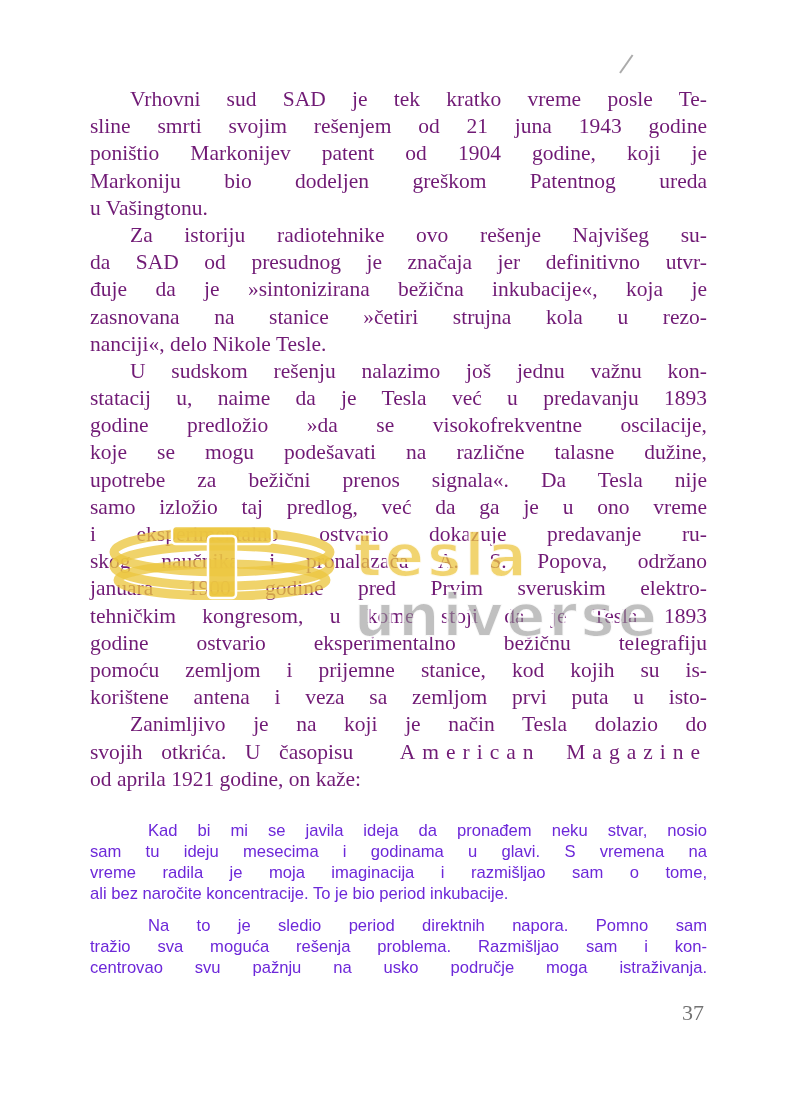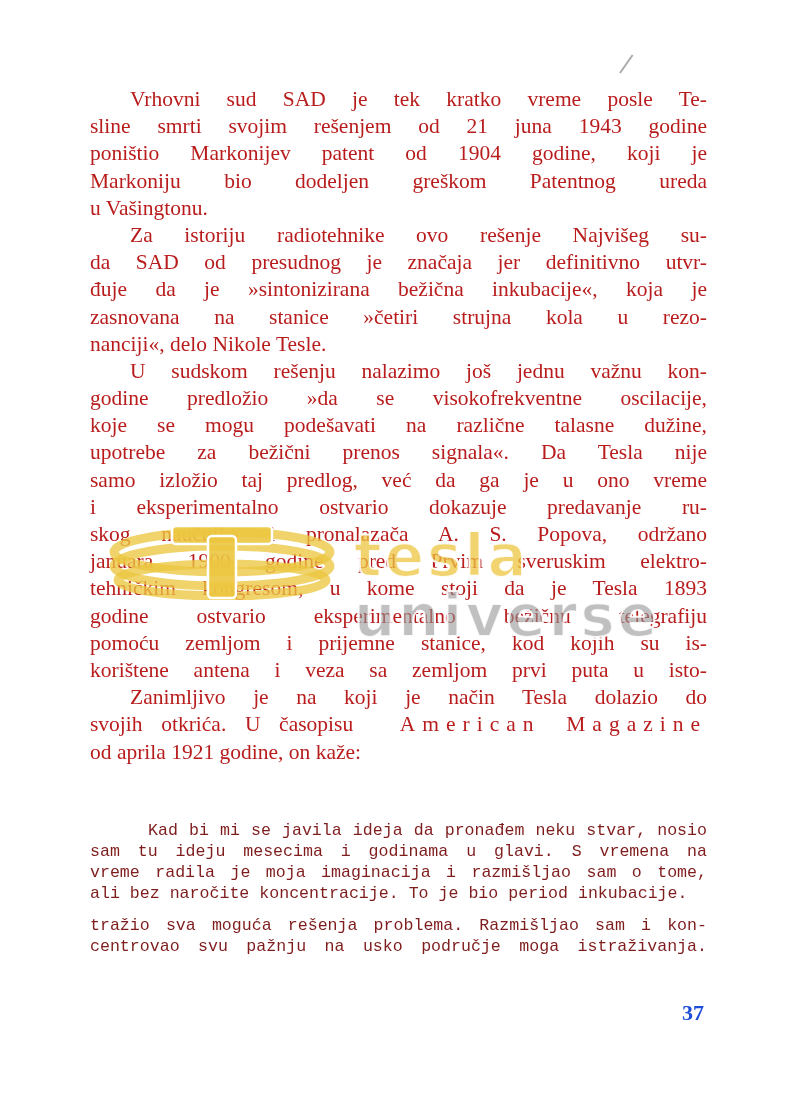--- a/index.html
+++ b/index.html
@@ -7,40 +7,39 @@
     width: 800px; height: 1115px; background: #ffffff;
     position: relative; overflow: hidden;
     font-family: "DejaVu Serif", "Liberation Serif", serif;
     color: #2a2a2a;
   }
   .page { position: absolute; left: 0; top: 0; width: 800px; height: 1115px; }
   .body-text {
     position: absolute; left: 90px; top: 86px; width: 617px;
     font-size: 21.5px; line-height: 27.2px;
     font-family: "Liberation Serif", "DejaVu Serif", serif;
-    color: #b91c1c;
+    color: #701a75;
   }
   .line { display: block; white-space: nowrap; text-align: justify; text-align-last: justify; height: 27.2px; }
   .line.last { text-align-last: left; }
   .line.indent { padding-left: 40px; }
   .quote {
     position: absolute; left: 90px; top: 820px; width: 617px;
     font-size: 16.6px; line-height: 21px;
-    font-family: Liberation Mono, monospace;
-    color: #7f1d1d;
+    font-family: Liberation Sans, sans-serif;
+    color: #6d28d9;
   }
   .quote .line { height: 21px; }
   .quote .line.indent { padding-left: 58px; }
   .quote .gap { height: 11px; }
   .spaced { letter-spacing: 7px; margin-left: 28px; }
   .page-number {
     position: absolute; left: 682px; top: 1000px;
     font-size: 22px; font-family: "Liberation Serif", "DejaVu Serif", serif;
-    color: #1d4ed8;
-    font-weight: bold;
+    color: #737373;
   }
   .scratch {
     position: absolute; left: 620px; top: 72px; width: 22px; height: 2px;
     background: #888; transform: rotate(-55deg); transform-origin: left center; opacity: .7;
   }
   .watermark {
     position: absolute; left: 104px; top: 522px; width: 640px; height: 78px;
     pointer-events: none;
   }
   .wm-logo { position: absolute; left: 0; top: 0; }
@@ -72,20 +71,21 @@
     <div>
       <span class="line indent">Za istoriju radiotehnike ovo rešenje Najvišeg su-</span>
       <span class="line">da SAD od presudnog je značaja jer definitivno utvr-</span>
       <span class="line">đuje da je »sintonizirana bežična inkubacije«, koja je</span>
       <span class="line">zasnovana na stanice »četiri strujna kola u rezo-</span>
       <span class="line last">nanciji«, delo Nikole Tesle.</span>
     </div>
 
     <div>
       <span class="line indent">U sudskom rešenju nalazimo još jednu važnu kon-</span>
+      <span class="line">statacij u, naime da je Tesla već u predavanju 1893</span>
       <span class="line">godine predložio »da se visokofrekventne oscilacije,</span>
       <span class="line">koje se mogu podešavati na različne talasne dužine,</span>
       <span class="line">upotrebe za bežični prenos signala«. Da Tesla nije</span>
       <span class="line">samo izložio taj predlog, već da ga je u ono vreme</span>
       <span class="line">i eksperimentalno ostvario dokazuje predavanje ru-</span>
       <span class="line">skog naučnika i pronalazača A. S. Popova, održano</span>
       <span class="line">januara 1900 godine pred Prvim sveruskim elektro-</span>
       <span class="line">tehničkim kongresom, u kome stoji da je Tesla 1893</span>
       <span class="line">godine ostvario eksperimentalno bežičnu telegrafiju</span>
       <span class="line">pomoću zemljom i prijemne stanice, kod kojih su is-</span>
@@ -101,20 +101,21 @@
 
   <div class="quote">
     <div>
       <span class="line indent">Kad bi mi se javila ideja da pronađem neku stvar, nosio</span>
       <span class="line">sam tu ideju mesecima i godinama u glavi. S vremena na</span>
       <span class="line">vreme radila je moja imaginacija i razmišljao sam o tome,</span>
       <span class="line last">ali bez naročite koncentracije. To je bio period inkubacije.</span>
     </div>
     <div class="gap"></div>
     <div>
+      <span class="line indent">Na to je sledio period direktnih napora. Pomno sam</span>
       <span class="line">tražio sva moguća rešenja problema. Razmišljao sam i kon-</span>
       <span class="line">centrovao svu pažnju na usko područje moga istraživanja.</span>
     </div>
   </div>
 
   <div class="page-number">37</div>
 
   <div class="watermark">
     <svg class="wm-logo" width="240" height="78" viewBox="0 0 240 78">
       <g fill="none" stroke="rgba(236,198,64,0.78)" stroke-width="9" stroke-linecap="round">

